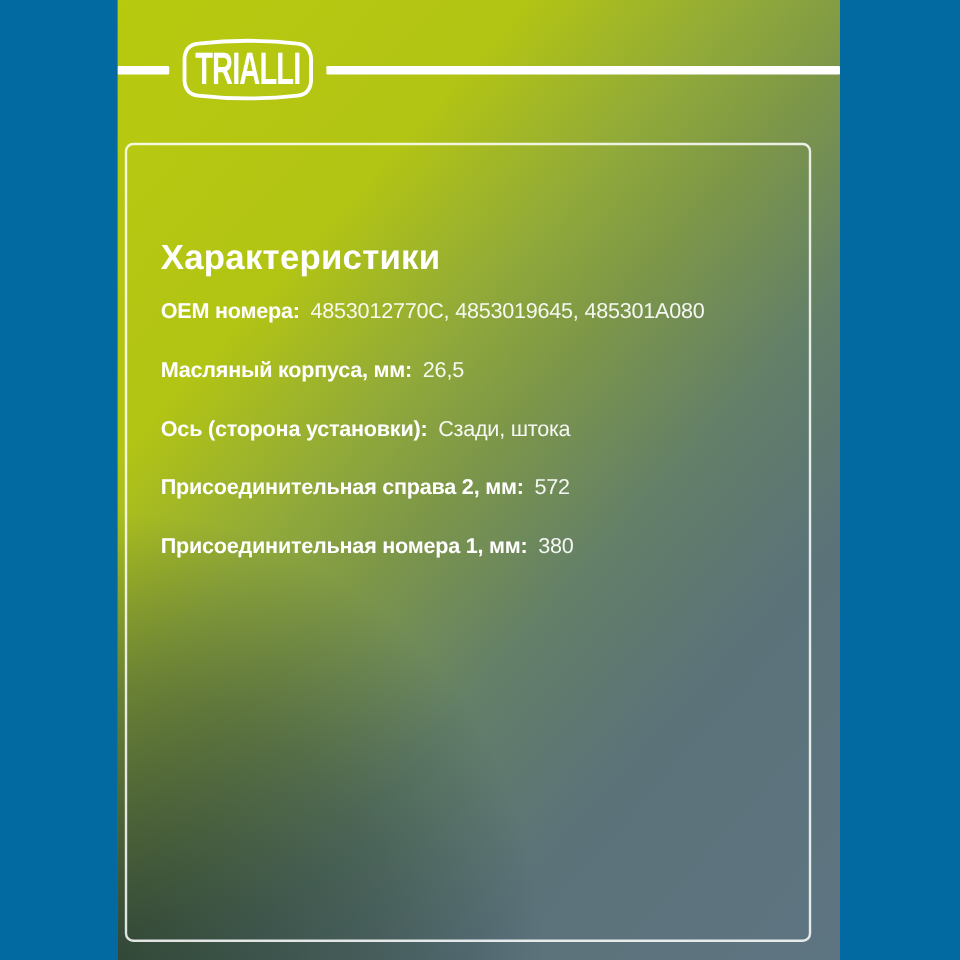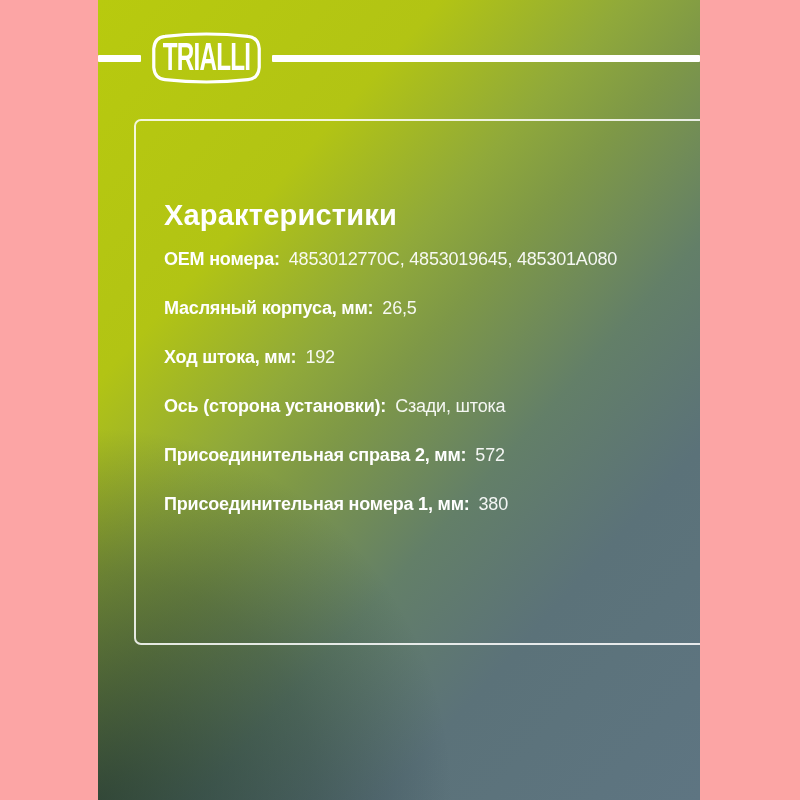--- a/index.html
+++ b/index.html
@@ -5,21 +5,21 @@
   * { margin: 0; padding: 0; box-sizing: border-box; }
   html, body { background: #ffffff; }
   body {
     width: 800px; height: 800px;
     font-family: "Liberation Sans", sans-serif;
     position: relative;
     overflow: hidden;
   }
   .canvas {
     position: absolute; inset: 0;
-    background: #fca5a5;
+    background: #0369a1;
   }
   
   .artwork {
     position: absolute;
     left: 98px; top: 0;
     width: 602px; height: 800px;
     background:
       radial-gradient(95% 75% at 0% 100%, rgba(8,26,36,0.60) 0%, rgba(8,26,36,0.28) 38%, rgba(8,26,36,0) 62%),
       linear-gradient(132deg,
         #b8ca0e 0%,
@@ -46,22 +46,22 @@
     background: #ffffff;
     border-radius: 1px;
   }
   .logo-line.left  { width: 43px; flex: 0 0 auto; }
   .logo-line.right { flex: 1 1 auto; }
   .logo-badge { width: 113px; height: 56px; flex: 0 0 auto; }
 
   
   .card {
     position: absolute;
-    left: 36px; top: 119px;
-    width: 572px; height: 526px;
+    left: 6px; top: 119px;
+    width: 572px; height: 666px;
     border: 2px solid rgba(255,255,255,0.85);
     border-radius: 7px;
     padding: 76px 28px 0 28px;
     color: #ffffff;
   }
   .card-title {
     font-size: 29px;
     font-weight: bold;
     letter-spacing: 0.2px;
     line-height: 36px;
@@ -108,21 +108,20 @@
     </div>
 
     <section class="card">
       <h1 class="card-title">Характеристики</h1>
 
       <p class="spec-row"><span class="spec-label">OEM номера:</span><span class="spec-value">4853012770C, 4853019645, 485301A080</span></p>
 
 
       <p class="spec-row"><span class="spec-label">Масляный корпуса, мм:</span><span class="spec-value">26,5</span></p>
 
-      <p class="spec-row"><span class="spec-label">Ход штока, мм:</span><span class="spec-value">192</span></p>
 
       <p class="spec-row"><span class="spec-label">Ось (сторона установки):</span><span class="spec-value">Сзади, штока</span></p>
 
       <p class="spec-row"><span class="spec-label">Присоединительная справа 2, мм:</span><span class="spec-value">572</span></p>
 
       <p class="spec-row"><span class="spec-label">Присоединительная номера 1, мм:</span><span class="spec-value">380</span></p>
     </section>
 
   </div>
 </div>

